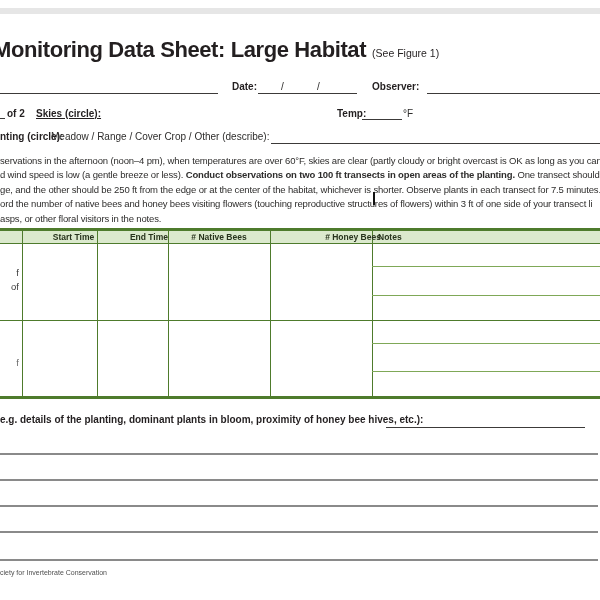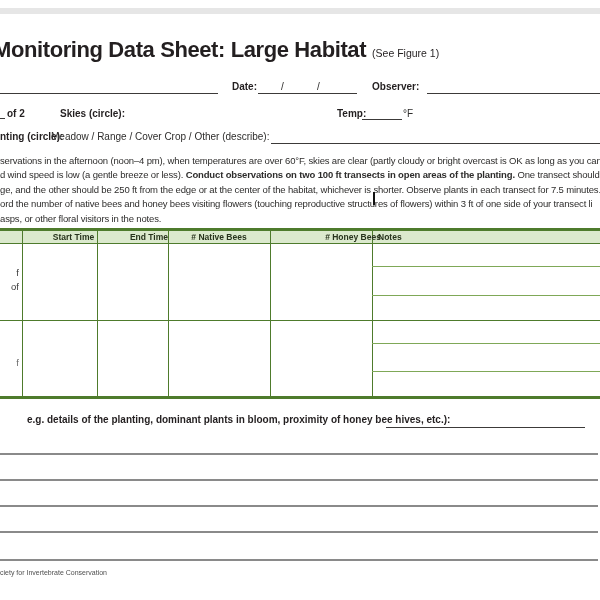--- a/index.html
+++ b/index.html
@@ -48,21 +48,21 @@
   <div class="abs fline" style="left:0;top:85px;width:218px;"></div>
   <div class="abs lbl b" style="left:232px;top:73px;">Date:</div>
   <div class="abs fline" style="left:258px;top:85px;width:99px;"></div>
   <div class="abs opt" style="left:281px;top:73px;">/</div>
   <div class="abs opt" style="left:317px;top:73px;">/</div>
   <div class="abs lbl b" style="left:372px;top:73px;">Observer:</div>
   <div class="abs fline" style="left:427px;top:85px;width:173px;"></div>
 
   <div class="abs fline" style="left:0;top:110px;width:5px;"></div>
   <div class="abs lbl b" style="left:7px;top:100px;">of 2</div>
-  <div class="abs lbl b" style="left:60px;top:100px;">Skies (circle):</div>
+  <div class="abs lbl b" style="left:36px;top:100px;text-decoration:underline;">Skies (circle):</div>
   <div class="abs lbl b" style="left:337px;top:100px;">Temp:</div>
   <div class="abs fline" style="left:362px;top:111px;width:40px;"></div>
   <div class="abs opt" style="left:403px;top:100px;">°F</div>
 
   <div class="abs lbl b" style="left:0;top:123px;">nting (circle):</div>
   <div class="abs opt" style="left:51px;top:123px;">Meadow  /  Range  /  Cover Crop  /  Other (describe):</div>
   <div class="abs fline" style="left:271px;top:135px;width:329px;"></div>
 
   <div class="abs para-line" style="top:147px;">servations in the afternoon (noon–4 pm), when temperatures are over 60°F, skies are clear (partly cloudy or bright overcast is OK as long as you can se</div>
   <div class="abs para-line" style="top:161px;"><span>d wind speed is low (a gentle breeze or less). </span><span class="b">Conduct observations on two 100 ft transects in open areas of the planting.</span><span> One transect should be</span></div>
@@ -92,21 +92,21 @@
 
   <div class="abs subline" style="top:258px;"></div>
   <div class="abs subline" style="top:287px;"></div>
   <div class="abs subline" style="top:335px;"></div>
   <div class="abs subline" style="top:363px;"></div>
 
   <div class="abs frag" style="top:259px;">f</div>
   <div class="abs frag" style="top:273px;">of</div>
   <div class="abs frag" style="top:349px;color:#6a6a6a;">f</div>
 
-  <div class="abs lbl b" style="left:11px;top:406px;padding-left:16px;">e.g. details of the planting, dominant plants in bloom, proximity of honey bee hives, etc.):</div>
+  <div class="abs lbl b" style="left:0;top:406px;">e.g. details of the planting, dominant plants in bloom, proximity of honey bee hives, etc.):</div>
   <div class="abs fline" style="left:386px;top:419px;width:199px;"></div>
 
   <div class="abs gline" style="top:445px;"></div>
   <div class="abs gline" style="top:471px;"></div>
   <div class="abs gline" style="top:497px;"></div>
   <div class="abs gline" style="top:523px;"></div>
   <div class="abs gline" style="top:551px;"></div>
 
   <div class="abs footer-txt" style="left:0;top:561px;">ciety for Invertebrate Conservation</div>
 

